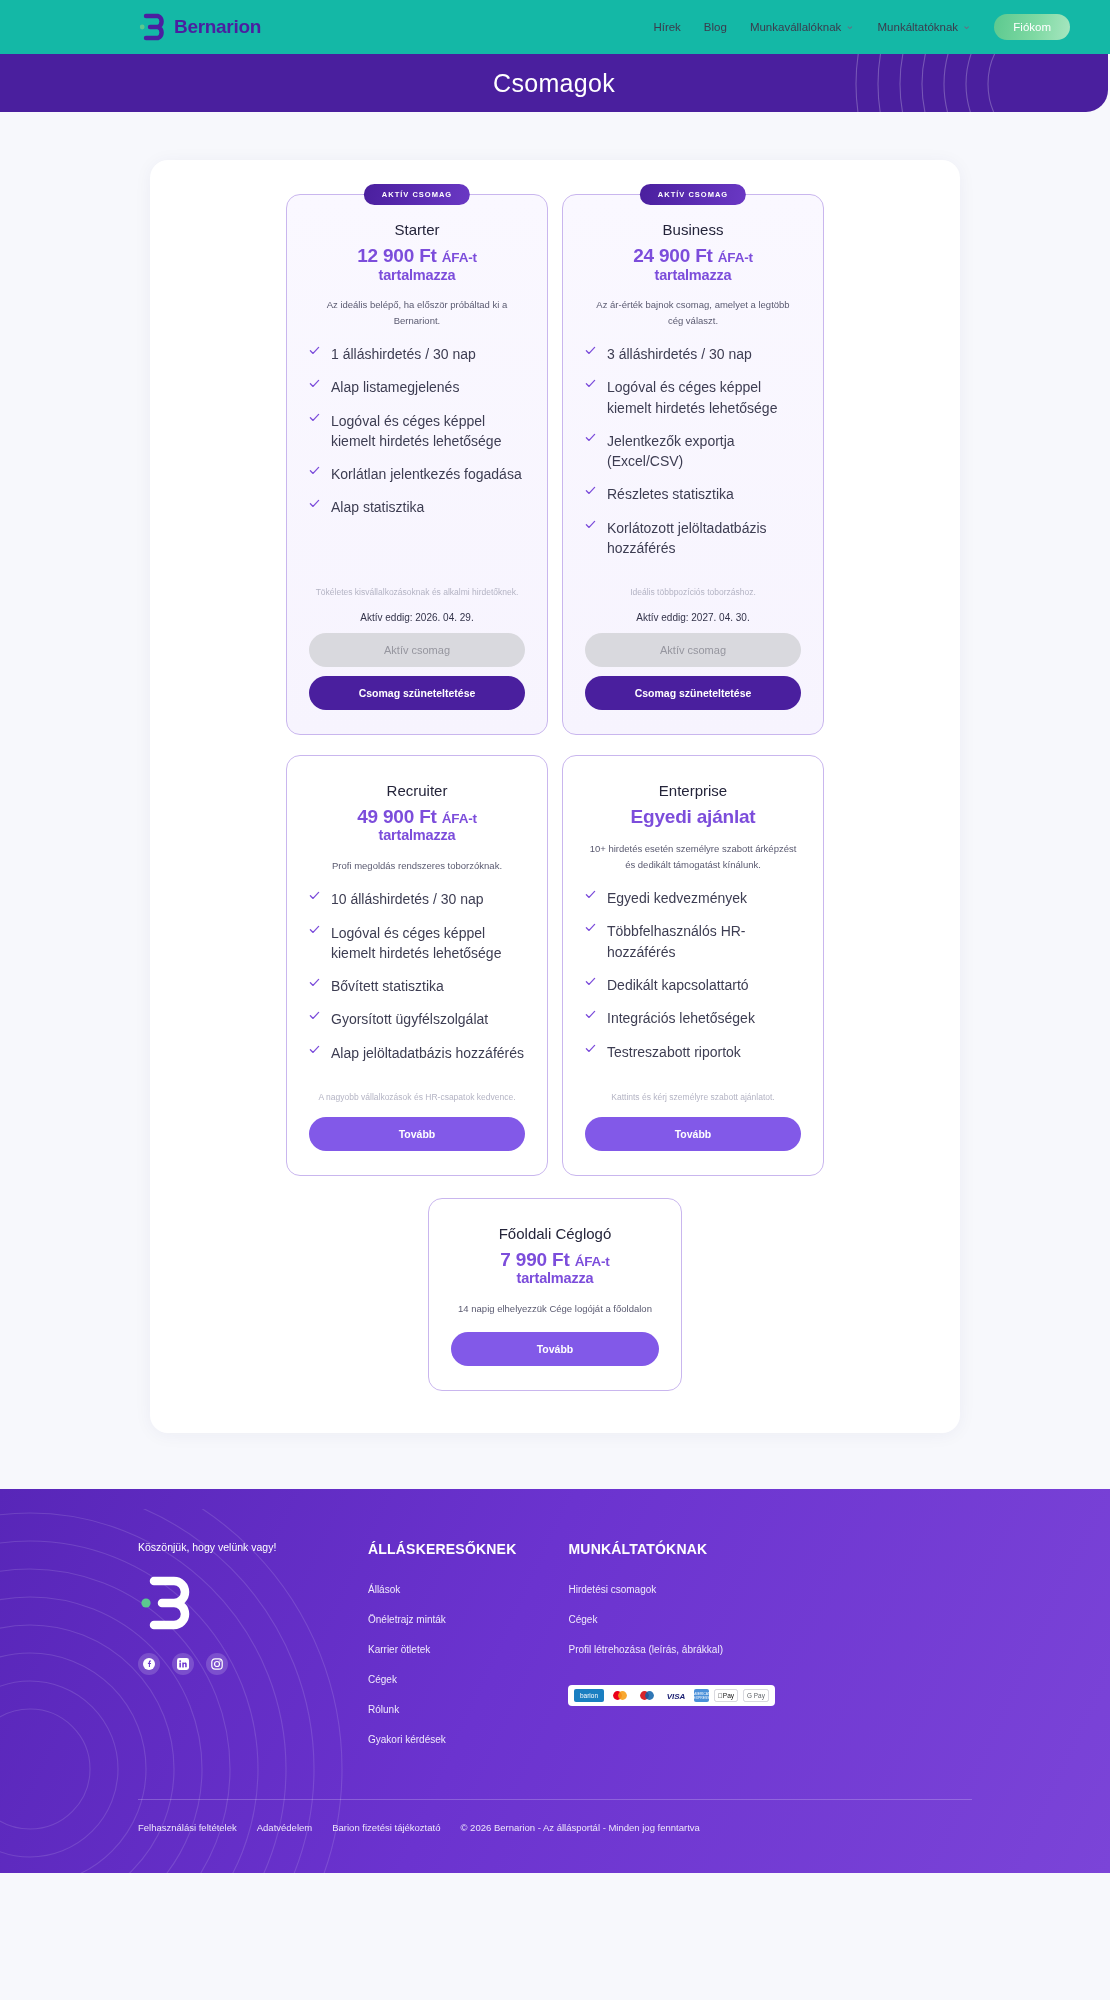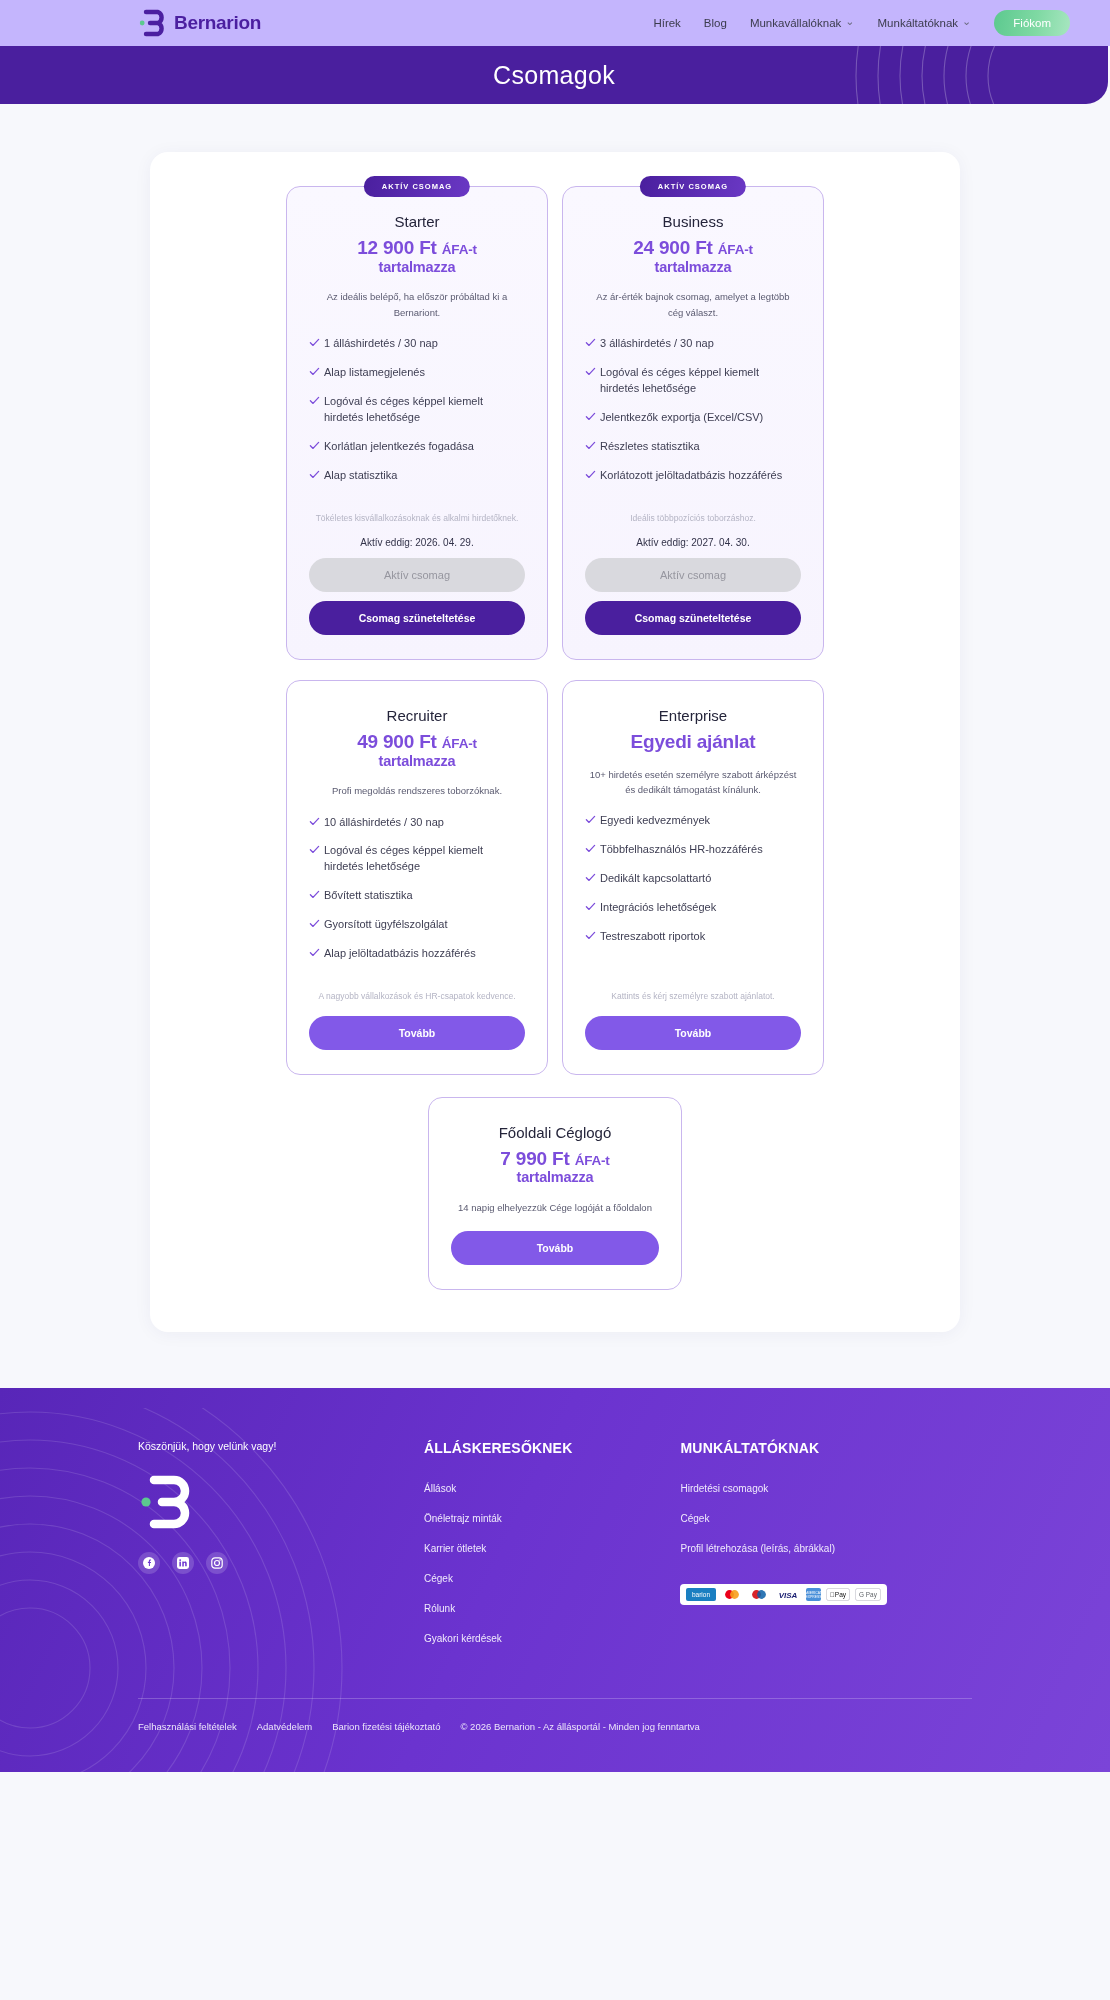--- a/index.html
+++ b/index.html
@@ -6,21 +6,21 @@
   html,body { width:1110px; }
   body {
     font-family:"Liberation Sans", sans-serif;
     background:#f7f8fc;
     color:#2b2b3a;
     -webkit-font-smoothing:antialiased;
   }
 
   
   .site-header{
-    height:46px; background:#c4b5fd; display:flex; align-items:center;
+    height:54px; background:#14b8a6; display:flex; align-items:center;
     justify-content:space-between; padding:0 40px 0 138px; position:relative; z-index:5;
   }
   .brand{ display:flex; align-items:center; gap:9px; }
   .brand-mark{ width:27px; height:28px; position:relative; display:block; }
   .brand-name{ font-size:19px; font-weight:700; color:#4b1fa0; letter-spacing:-.3px; }
   .nav{ display:flex; align-items:center; gap:23px; }
   .nav-link{ font-size:11.5px; color:#3b3b4d; text-decoration:none; white-space:nowrap; }
   .nav-link.with-caret::after{ content:"⌄"; font-size:11px; margin-left:4px; position:relative; top:-2px; color:#6b6b80; }
   .account-btn{
     background:linear-gradient(100deg,#5cc98f 0%,#7fd9a3 55%,#a7e6c0 100%);
@@ -68,22 +68,22 @@
     margin-bottom:14px; letter-spacing:-.2px;
   }
   .plan-price .vat{ font-size:13.5px; font-weight:700; }
   .plan-price .vat-line{ display:block; font-size:14.5px; }
   .plan-price.custom{ font-size:19px; }
   .plan-desc{
     font-size:9.5px; color:#5a5a70; line-height:1.62; margin-bottom:16px; padding:0 4px;
   }
   .feature-list{ list-style:none; text-align:left; flex:1 0 auto; }
   .feature-item{
-    display:flex; gap:4px; align-items:flex-start; margin-bottom:13px;
-    font-size:11px; color:#3d3d52; line-height:1.45;
+    display:flex; gap:11px; align-items:flex-start; margin-bottom:13px;
+    font-size:14px; color:#3d3d52; line-height:1.45;
   }
   .check-icon{ flex:0 0 auto; width:11px; height:11px; margin-top:1px; }
   .plan-note{
     font-size:8.5px; color:#b4b4c4; line-height:1.7; margin:14px 4px 12px; text-align:center;
   }
   .plan-expiry{ font-size:10px; color:#33334a; margin-bottom:10px; }
   .btn{
     display:block; width:100%; border:none; border-radius:17px; padding:11px 0;
     font-size:10.5px; font-family:inherit; cursor:pointer; font-weight:700;
   }
@@ -93,21 +93,21 @@
 
   .logo-card-wrap{ display:flex; justify-content:center; margin-top:22px; }
   .logo-card{ width:254px; }
 
   
   .site-footer{
     background:linear-gradient(115deg,#5826b8 0%,#6b33cf 45%,#7b44d8 100%);
     position:relative; overflow:hidden; color:#ffffff; padding:52px 138px 0;
   }
   .footer-arcs{ position:absolute; left:-120px; top:20px; width:760px; height:420px; opacity:.3; }
-  .footer-cols{ display:flex; gap:108px; position:relative; z-index:2; }
+  .footer-cols{ display:flex; gap:52px; position:relative; z-index:2; }
   .fcol-brand{ width:178px; }
   .thanks{ font-size:10.5px; margin-bottom:22px; }
   .footer-logo{ width:52px; height:56px; margin-bottom:22px; position:relative; }
   .socials{ display:flex; gap:12px; }
   .social{
     width:22px; height:22px; border-radius:50%; background:rgba(255,255,255,.17);
     display:flex; align-items:center; justify-content:center;
   }
   .fcol-title{ font-size:14px; font-weight:700; letter-spacing:.2px; margin-bottom:22px; }
   .fcol-links{ list-style:none; }

